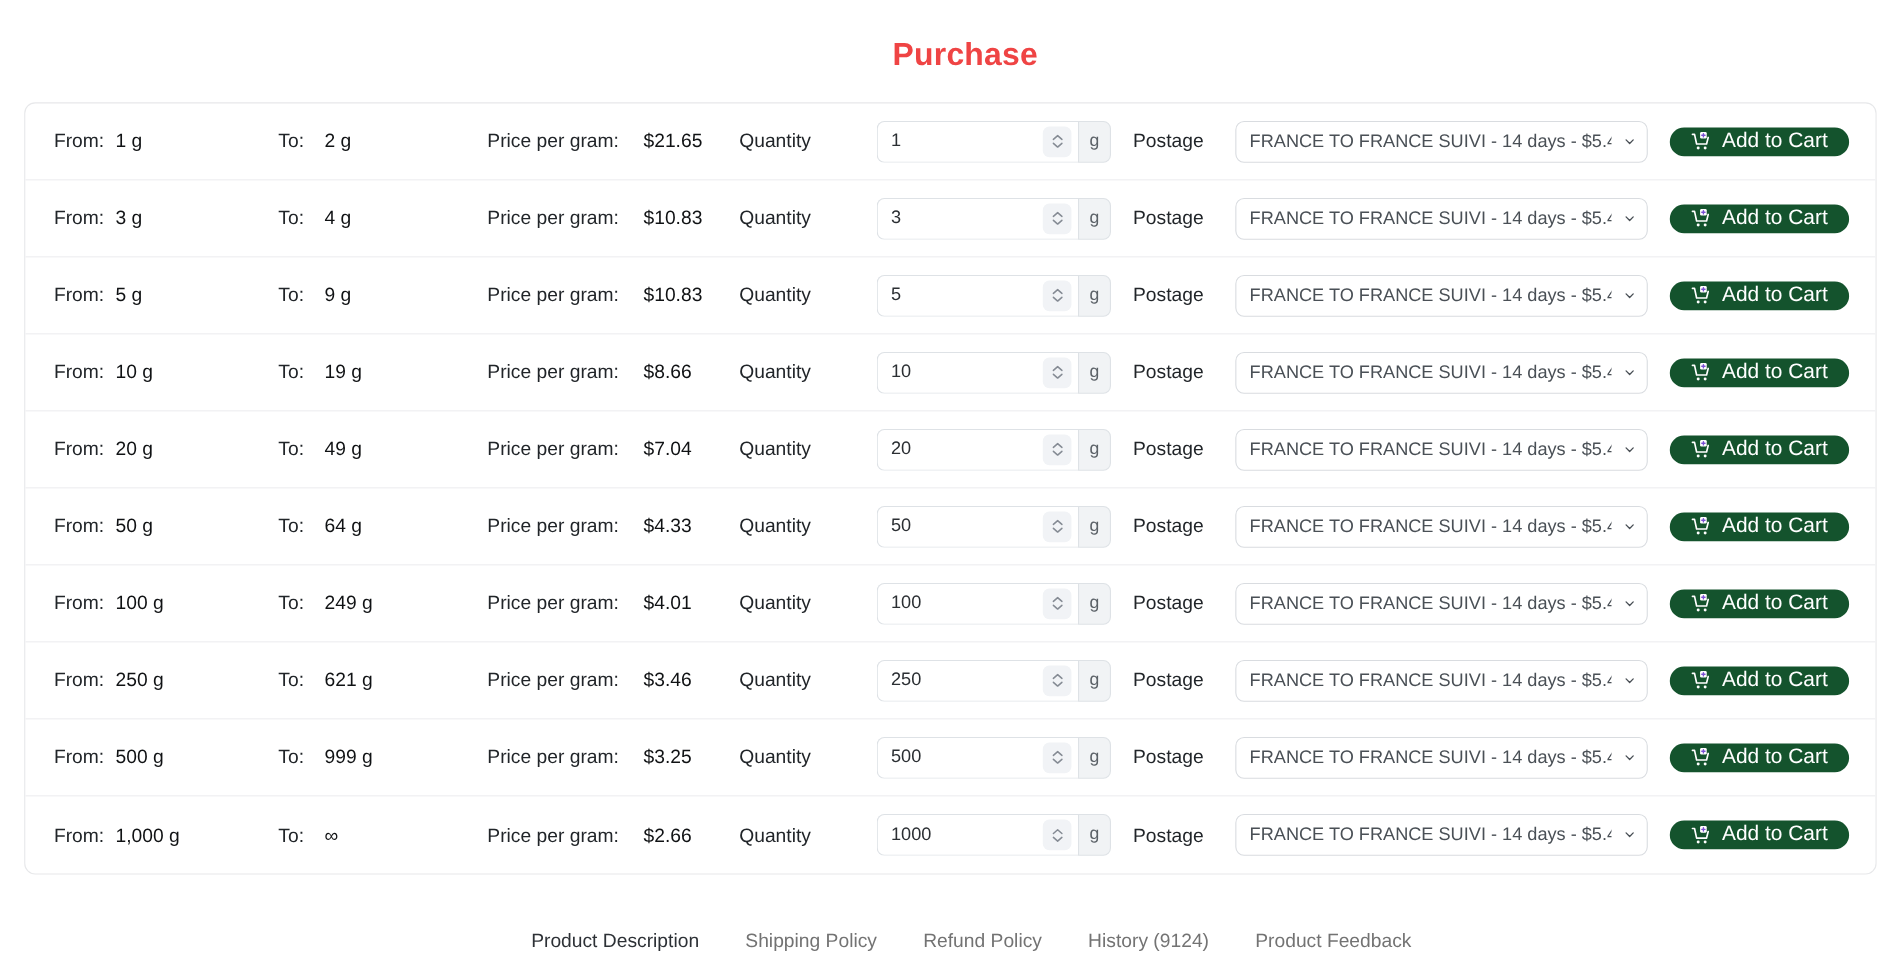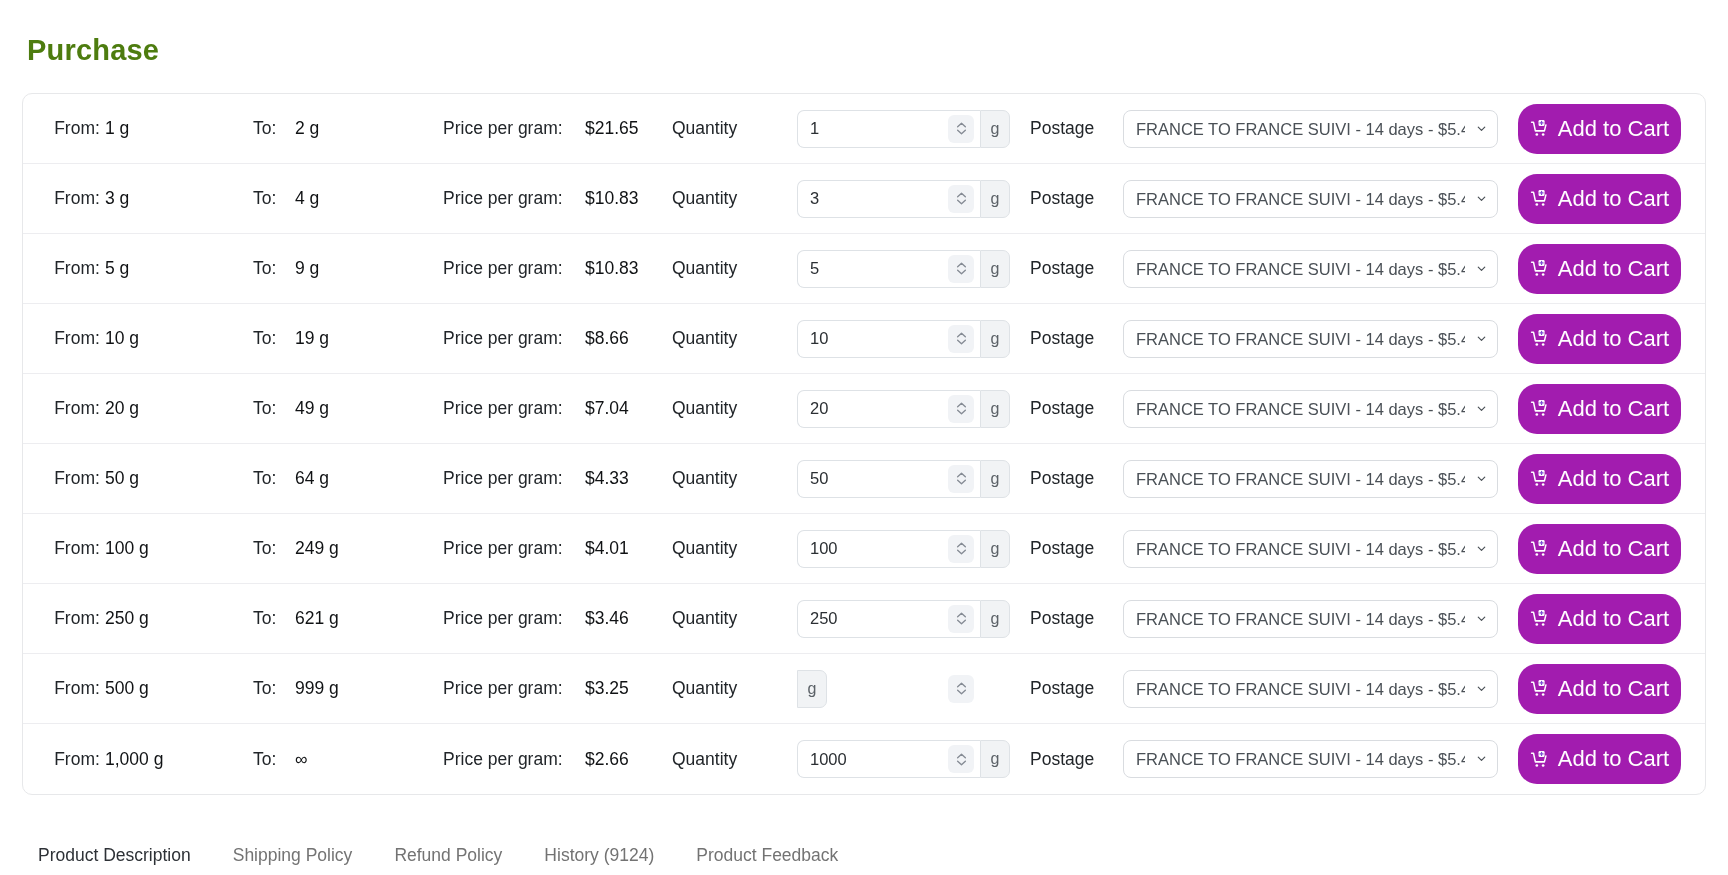--- a/index.html
+++ b/index.html
@@ -6,43 +6,44 @@
   html, body {
     width: 1728px; height: 875px;
     background: #ffffff;
     font-family: "Liberation Sans", sans-serif;
     overflow: hidden;
   }
   .page-title {
     margin: 34px 0 0 27px;
     font-size: 29px;
     font-weight: 700;
-    color: #4d7c0f;
+    color: #ef4444;
     letter-spacing: 0.2px;
+    text-align: center;
   }
   .card {
     margin: 26px 22px 0 22px;
     border: 1px solid #e7e8ea;
     border-radius: 10px;
     background: #fff;
     overflow: hidden;
   }
   .tier-row {
     height: 70px;
     display: flex;
     align-items: center;
     padding: 0 24px 0 26px;
     border-bottom: 1px solid #ededf0;
     font-size: 17.5px;
     color: #212529;
   }
   .tier-row:last-child { border-bottom: none; }
   .lbl { color: #212529; font-weight: 400; }
   .val { color: #101214; font-weight: 400; }
-  .c-from-lbl  { width: 56px; text-align: center; }
+  .c-from-lbl  { width: 56px; }
   .c-from-val  { width: 148px; }
   .c-to-lbl    { width: 42px; }
   .c-to-val    { width: 148px; }
   .c-price-lbl { width: 142px; }
   .c-price-val { width: 87px; }
   .c-qty-lbl   { width: 125px; }
 
   
   .qty-group { display: flex; width: 213px; height: 38px; position: relative; }
   .qty-input {
@@ -96,39 +97,40 @@
     outline: none;
   }
   .select-chevron {
     position: absolute; right: 10px; top: 12px;
     pointer-events: none;
     line-height: 0;
   }
 
   .cart-btn {
     margin-left: auto;
-    width: 163px; height: 50px;
+    width: 163px; height: 26px;
     border: none;
     border-radius: 19px;
-    background: #a21caf;
+    background: #14532d;
     color: #ffffff;
-    font-size: 22px;
+    font-size: 19px;
     font-family: "Liberation Sans", sans-serif;
     display: flex; align-items: center; justify-content: center;
     gap: 9px;
     cursor: pointer;
   }
   .cart-btn svg { display: block; }
 
   
   .detail-tabs {
     margin: 50px 0 0 38px;
     display: flex;
     gap: 42px;
     font-size: 17.5px;
+    justify-content: center;
   }
   .tab-link { color: #737373; cursor: pointer; text-decoration: none; }
   .tab-link.active { color: #2d3136; cursor: default; }
 </style>
 </head>
 <body>
 
 <h1 class="page-title">Purchase</h1>
 
 <div class="card">
@@ -511,20 +513,21 @@
   <div class="tier-row">
     <span class="lbl c-from-lbl">From:</span>
     <span class="val c-from-val">500 g</span>
     <span class="lbl c-to-lbl">To:</span>
     <span class="val c-to-val">999 g</span>
     <span class="lbl c-price-lbl">Price per gram:</span>
     <span class="val c-price-val">$3.25</span>
     <span class="lbl c-qty-lbl">Quantity</span>
 
     <div class="qty-group">
+      <input class="qty-input" type="text" value="500" style="">
       <span class="qty-spinner">
         <svg width="11" height="6" viewBox="0 0 12 7">
             <polyline points="1.5,5.5 6,1.5 10.5,5.5" fill="none" stroke="#858b94" stroke-width="1.6" stroke-linecap="round" stroke-linejoin="round"></polyline>
           </svg>
         <svg width="11" height="6" viewBox="0 0 12 7">
             <polyline points="1.5,1.5 6,5.5 10.5,1.5" fill="none" stroke="#858b94" stroke-width="1.6" stroke-linecap="round" stroke-linejoin="round"></polyline>
           </svg>
       </span>
       <span class="qty-addon">g</span>
     </div>

